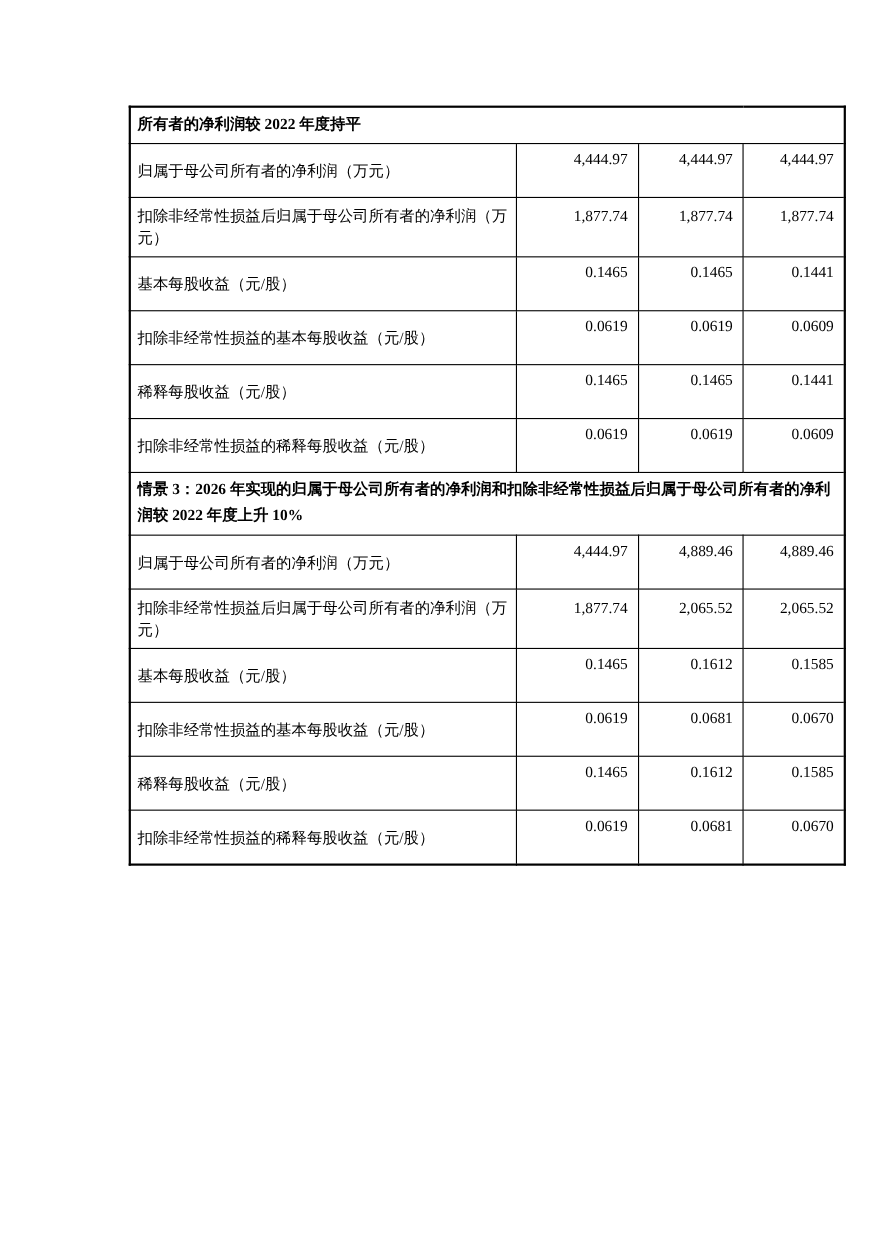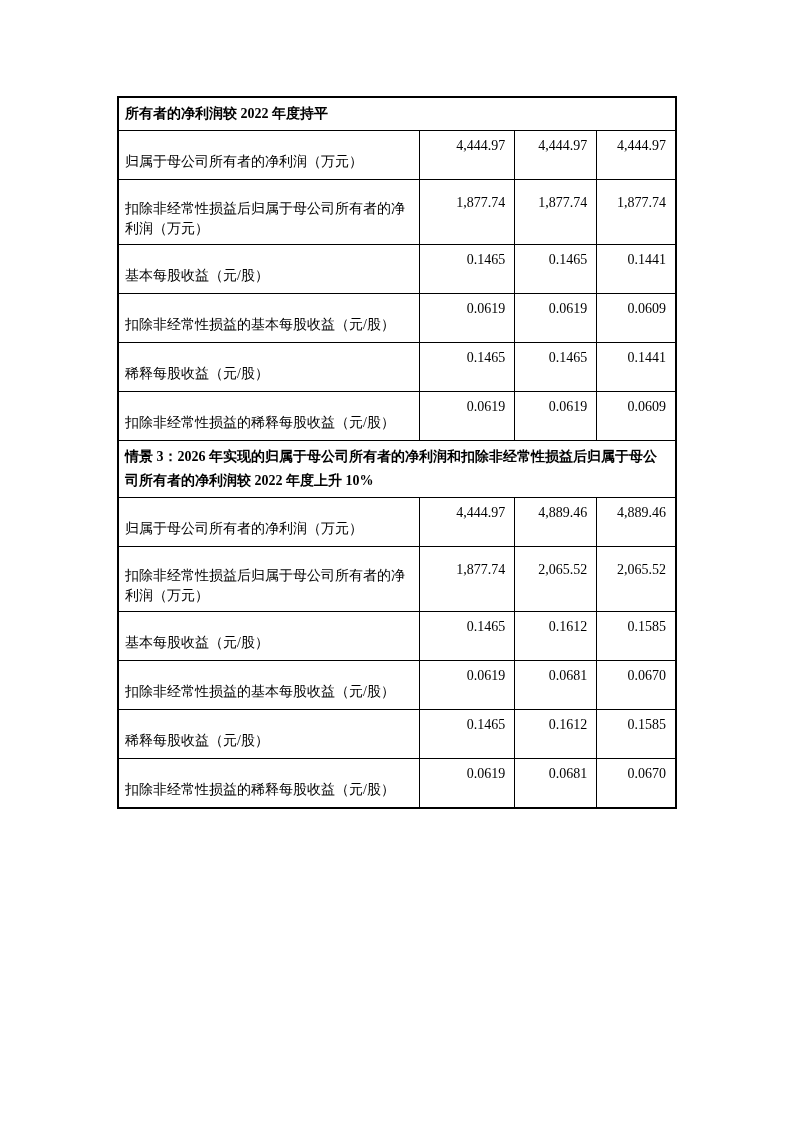--- a/index.html
+++ b/index.html
@@ -18,21 +18,21 @@
 
   .page-content {
     position: absolute;
     left: 117px;
     top: 96px;
     width: 560px;
   }
 
   
   table.fin-table {
-    width: 560px;
+    width: 652px;
     border-collapse: collapse;
     border: 2px solid #000000;
     table-layout: fixed;
   }
   table.fin-table td {
     border: 1px solid #000000;
     font-size: 14px;
     vertical-align: middle;
   }
   col.c-label  { width: 54.1%; }
@@ -41,21 +41,21 @@
   col.c-val3   { width: 14.2%; }
 
   td.span-cell {
     font-weight: bold;
     text-align: left;
     padding: 4px 6px;
     line-height: 24px;
   }
   td.label-cell {
     text-align: left;
-    padding: 19px 3px 5px 6px;
+    padding: 8px 3px 5px 6px;
     line-height: 20px;
   }
   td.value-cell {
     text-align: right;
     padding: 5px 9px 23px 3px;
     line-height: 20px;
     white-space: nowrap;
   }
 
   

